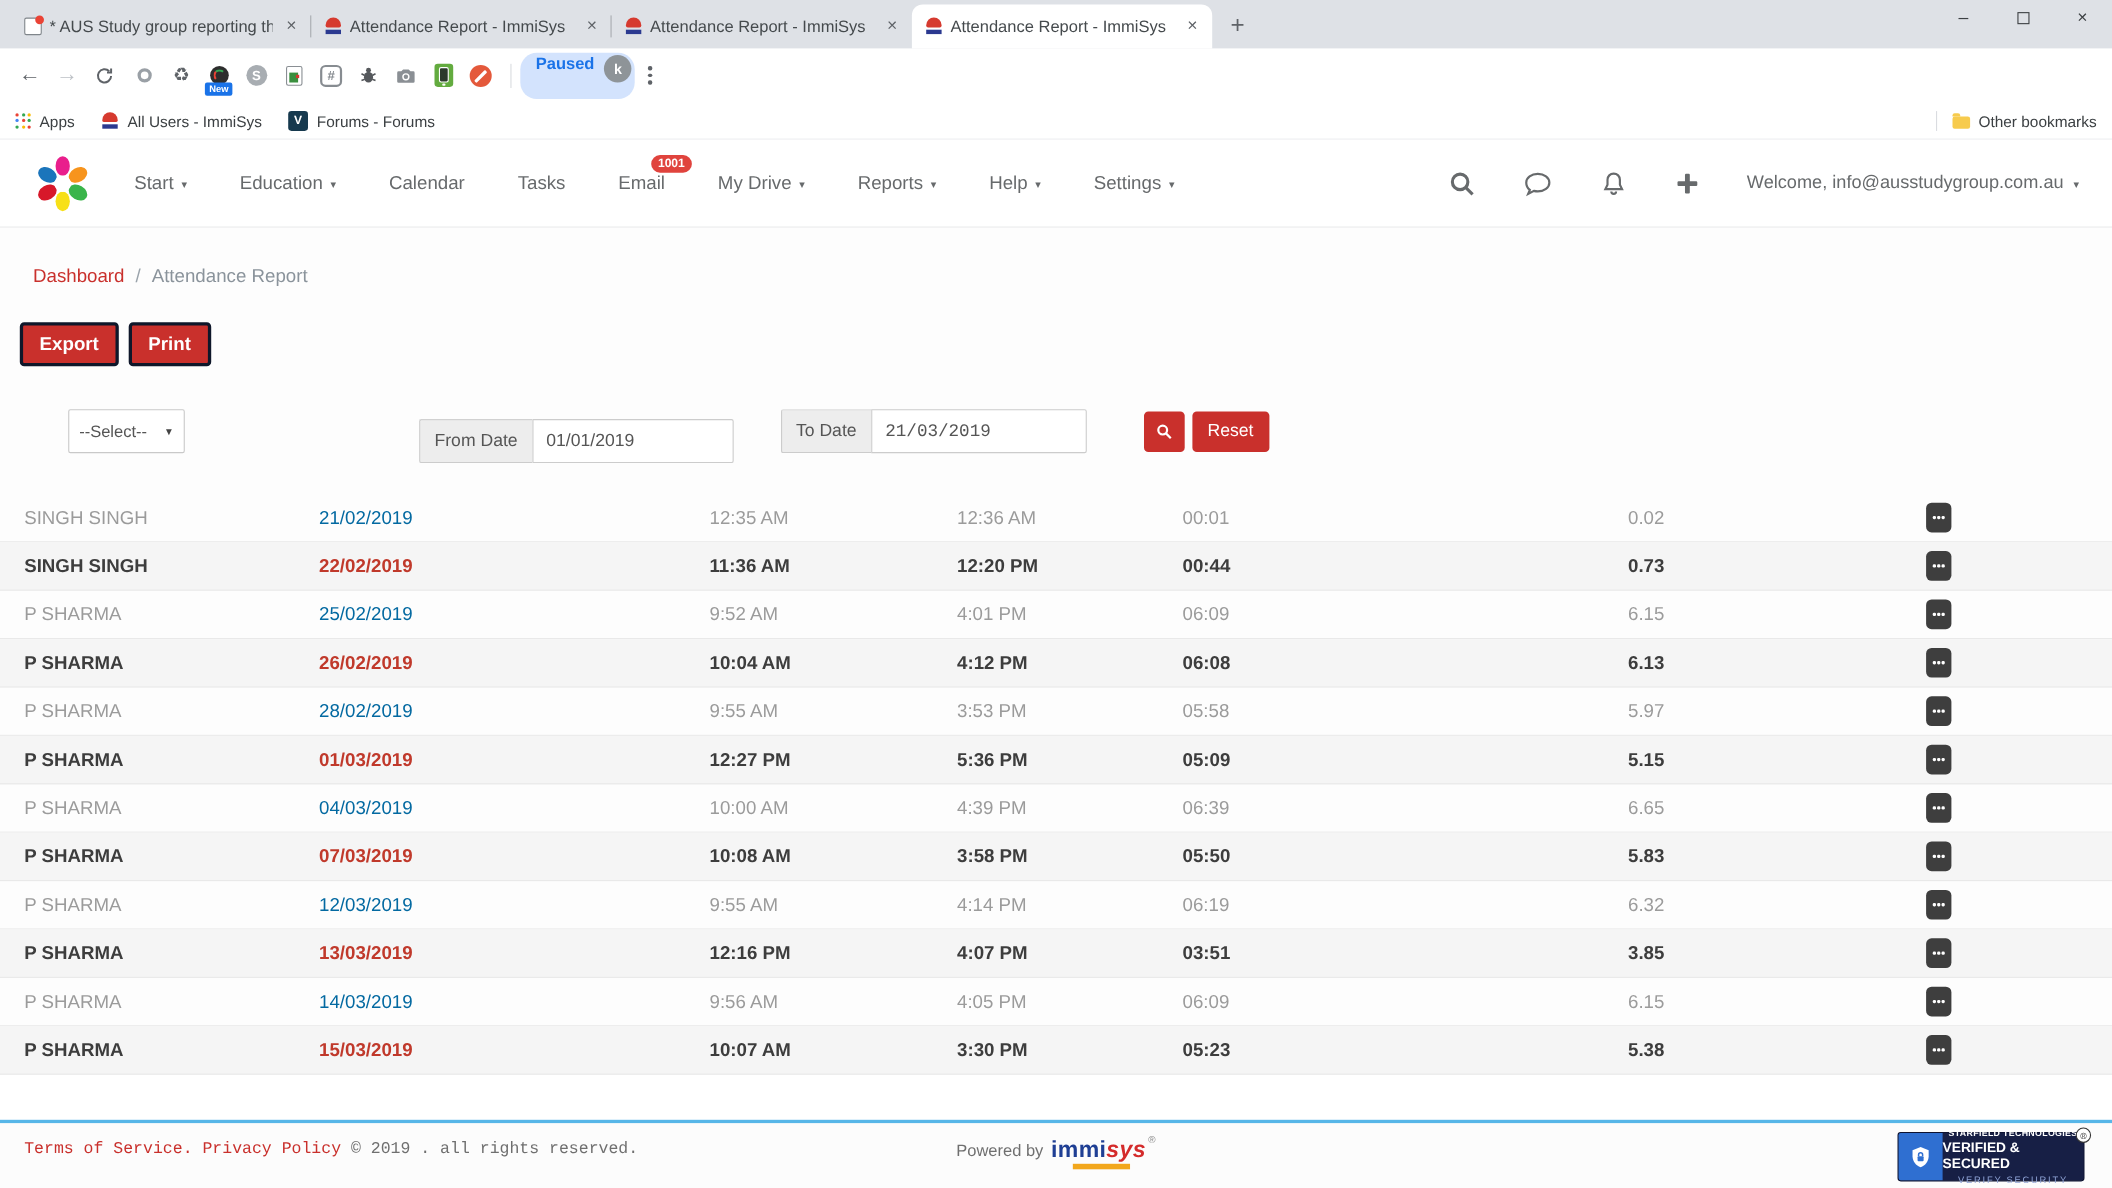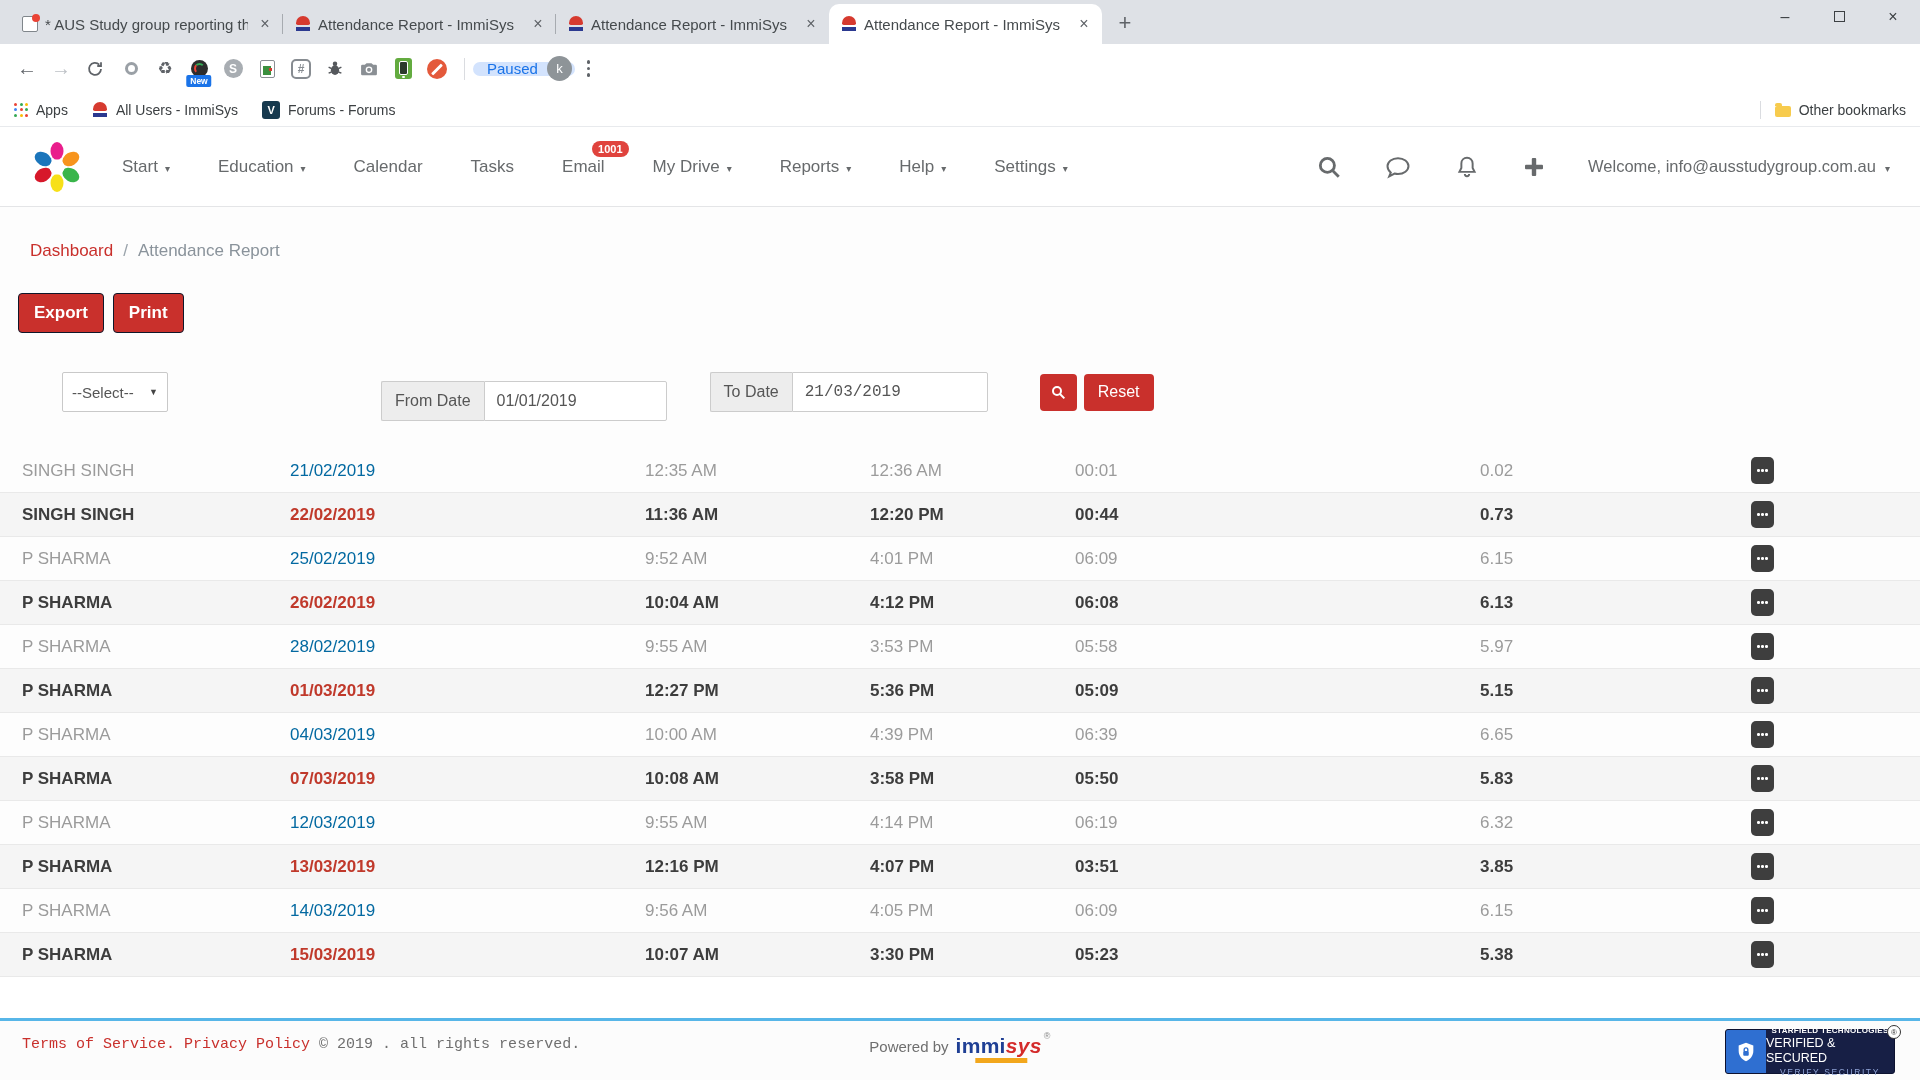--- a/index.html
+++ b/index.html
@@ -41,21 +41,21 @@
   .sheet-shape { width:15px; height:18px; background:#fff; border:1px solid #8a8f94; border-radius:2px; position:relative; }
   .sheet-shape::before { content:""; position:absolute; left:2px; top:5px; width:8px; height:9px; background:#3b8f3e; }
   .sheet-shape::after { content:""; position:absolute; right:1.5px; top:7px; width:3px; height:3px; background:#d33a2f; }
   .hash-shape { width:20px; height:20px; border:2px solid #878c91; border-radius:5px; color:#878c91; font-size:12px; font-weight:700; display:flex; align-items:center; justify-content:center; }
   .phone-shape { width:17px; height:21px; background:#63ab3f; border-radius:3px; position:relative; }
   .phone-shape::before { content:""; position:absolute; left:4px; right:4px; top:3px; bottom:4px; background:#2c3a2c; border:1px solid #fff; border-radius:2px; }
   .phone-shape::after { content:""; position:absolute; left:50%; bottom:1px; width:2.5px; height:2.5px; margin-left:-1px; background:#fff; border-radius:50%; }
   .pencil-shape { width:20px; height:20px; border-radius:50%; background:#e4593b; position:relative; overflow:hidden; }
   .pencil-shape::before { content:""; position:absolute; left:3px; top:9px; width:14px; height:3px; background:#fff; border-radius:1px; transform:rotate(-45deg); }
   .divider-v { width:1px; height:22px; background:#dadce0; margin:0 8px; flex:none; }
-  .paused-pill { height:14px; border-radius:15px; background:#d3e3fd; display:flex; align-items:center; padding:2px 3px 2px 14px; gap:9px; flex:none; }
+  .paused-pill { height:42px; border-radius:15px; background:#d3e3fd; display:flex; align-items:flex-start; padding:2px 3px 2px 14px; gap:9px; flex:none;font-weight:bold; }
   .paused-label { color:#1a73e8; font-size:15px; }
   .avatar-circle { width:25px; height:25px; border-radius:50%; background:#8e9498; color:#fff; font-size:13px; display:flex; align-items:center; justify-content:center; }
   .kebab { display:flex; flex-direction:column; gap:3px; margin:0 12px; flex:none; }
   .kebab i { width:3.5px; height:3.5px; border-radius:50%; background:#5f6368; }
 
   .bookmarks { height:34px; background:#fff; display:flex; align-items:center; padding:0 14px; font-size:14px; color:#3c4043; border-bottom:1px solid #e8eaed; }
   .bm-item { display:flex; align-items:center; gap:8px; margin-right:24px; cursor:pointer; }
   .apps-grid { width:14px; height:14px; display:grid; grid-template-columns:repeat(3,1fr); gap:2.5px; }
   .apps-grid i { width:3px; height:3px; border-radius:50%; }
   .apps-grid i:nth-child(1){background:#ea4335}.apps-grid i:nth-child(2){background:#34a853}.apps-grid i:nth-child(3){background:#fbbc05}
@@ -78,21 +78,21 @@
   .nav-icon { display:flex; align-items:center; justify-content:center; cursor:pointer; }
   .welcome { font-size:16.5px; color:#676a6c; display:flex; align-items:center; gap:9px; cursor:pointer; white-space:nowrap; }
 
   
   .content { background:#fdfdfd; }
   .breadcrumb { padding:34px 0 0 30px; font-size:17px; display:flex; gap:10px; align-items:center; }
   .crumb-home { color:#c9302c; cursor:pointer; }
   .crumb-sep { color:#9aa3ab; }
   .crumb-current { color:#8a939b; }
   .actions-row { padding:32px 0 0 18px; display:flex; gap:9px; }
-  .btn-red { background:#c9302c; border:1px solid #0f172a; color:#fff; font-size:17px; font-weight:600; height:40px; padding:0 15px; border-radius:4px; display:flex; align-items:center; cursor:pointer; }
+  .btn-red { background:#c9302c; border:3px solid #0f172a; color:#fff; font-size:17px; font-weight:600; height:40px; padding:0 15px; border-radius:4px; display:flex; align-items:center; cursor:pointer; }
 
   .filter-row { margin:30px 0 0 22px; display:flex; align-items:center;padding-left:40px; }
   .select-box { width:106px; height:40px; background:#fff; border:1px solid #c9c9c9; border-radius:2px; display:flex; align-items:center; justify-content:space-between; padding:0 9px; font-size:15px; color:#555; cursor:pointer; }
   .select-caret { font-size:9px; color:#444; }
   .input-group { display:flex; }
   .ig-from { margin-left:213px;margin-top:18px; }
   .ig-to { margin-left:43px; }
   .ig-label { height:40px; display:flex; align-items:center; padding:0 13px; background:#ededed; border:1px solid #ccc; border-right:none; color:#555; font-size:16px; border-radius:2px 0 0 2px; white-space:nowrap; }
   .ig-input { height:40px; border:1px solid #ccc; padding:0 12px; font-size:16px; color:#555; border-radius:0 2px 2px 0; background:#fff; outline:none; font-family:"Liberation Sans", sans-serif; }
   .w-from { width:183px; } .w-to { width:196px;font-family:Liberation Mono, monospace; }
@@ -118,21 +118,21 @@
   .flink { color:#c9302c; cursor:pointer; }
   .footer-center { position:absolute; left:50%; transform:translateX(-50%); top:13px; display:flex; align-items:center; gap:7px; font-size:15px; color:#6f6f6f; white-space:nowrap; }
   .brand { font-size:21px; font-weight:800; position:relative; padding-right:9px; letter-spacing:.3px; }
   .brand-immi { color:#1f3f94; } .brand-sys { color:#d42b2b; font-style:italic; }
   .brand-reg { position:absolute; top:-3px; right:0; font-size:9px; color:#888; font-weight:400; }
   .brand-bar { position:absolute; left:20px; bottom:-5px; width:52px; height:5px; background:#f2a71d; }
   .sec-badge { position:absolute; right:25px; top:8px; width:170px; height:45px; background:#171f45; border:1px solid #0d1230; border-radius:3px; display:flex; }
   .sec-left { width:40px; background:#2f6fd1; border-radius:2px 0 0 2px; display:flex; align-items:center; justify-content:center; }
   .sec-right { flex:1; display:flex; flex-direction:column; align-items:center; justify-content:center; color:#fff; line-height:1.25; }
   .sec-l1 { font-size:8px; font-weight:700; letter-spacing:.3px; }
-  .sec-l2 { font-size:12.5px; font-weight:400; }
+  .sec-l2 { font-size:12.5px; font-weight:700; }
   .sec-l3 { font-size:8.5px; color:#8fa3d6; letter-spacing:1.6px; }
   .sec-reg { position:absolute; top:-5px; right:-7px; width:14px; height:14px; border-radius:50%; background:#fff; border:1.5px solid #333; color:#333; font-size:8px; display:flex; align-items:center; justify-content:center; }
 </style>
 </head>
 <body>
 
 <div class="tabbar">
   <div class="tab-strip">
   <div class="tab">
     <span class="favicon fav-doc"></span>

